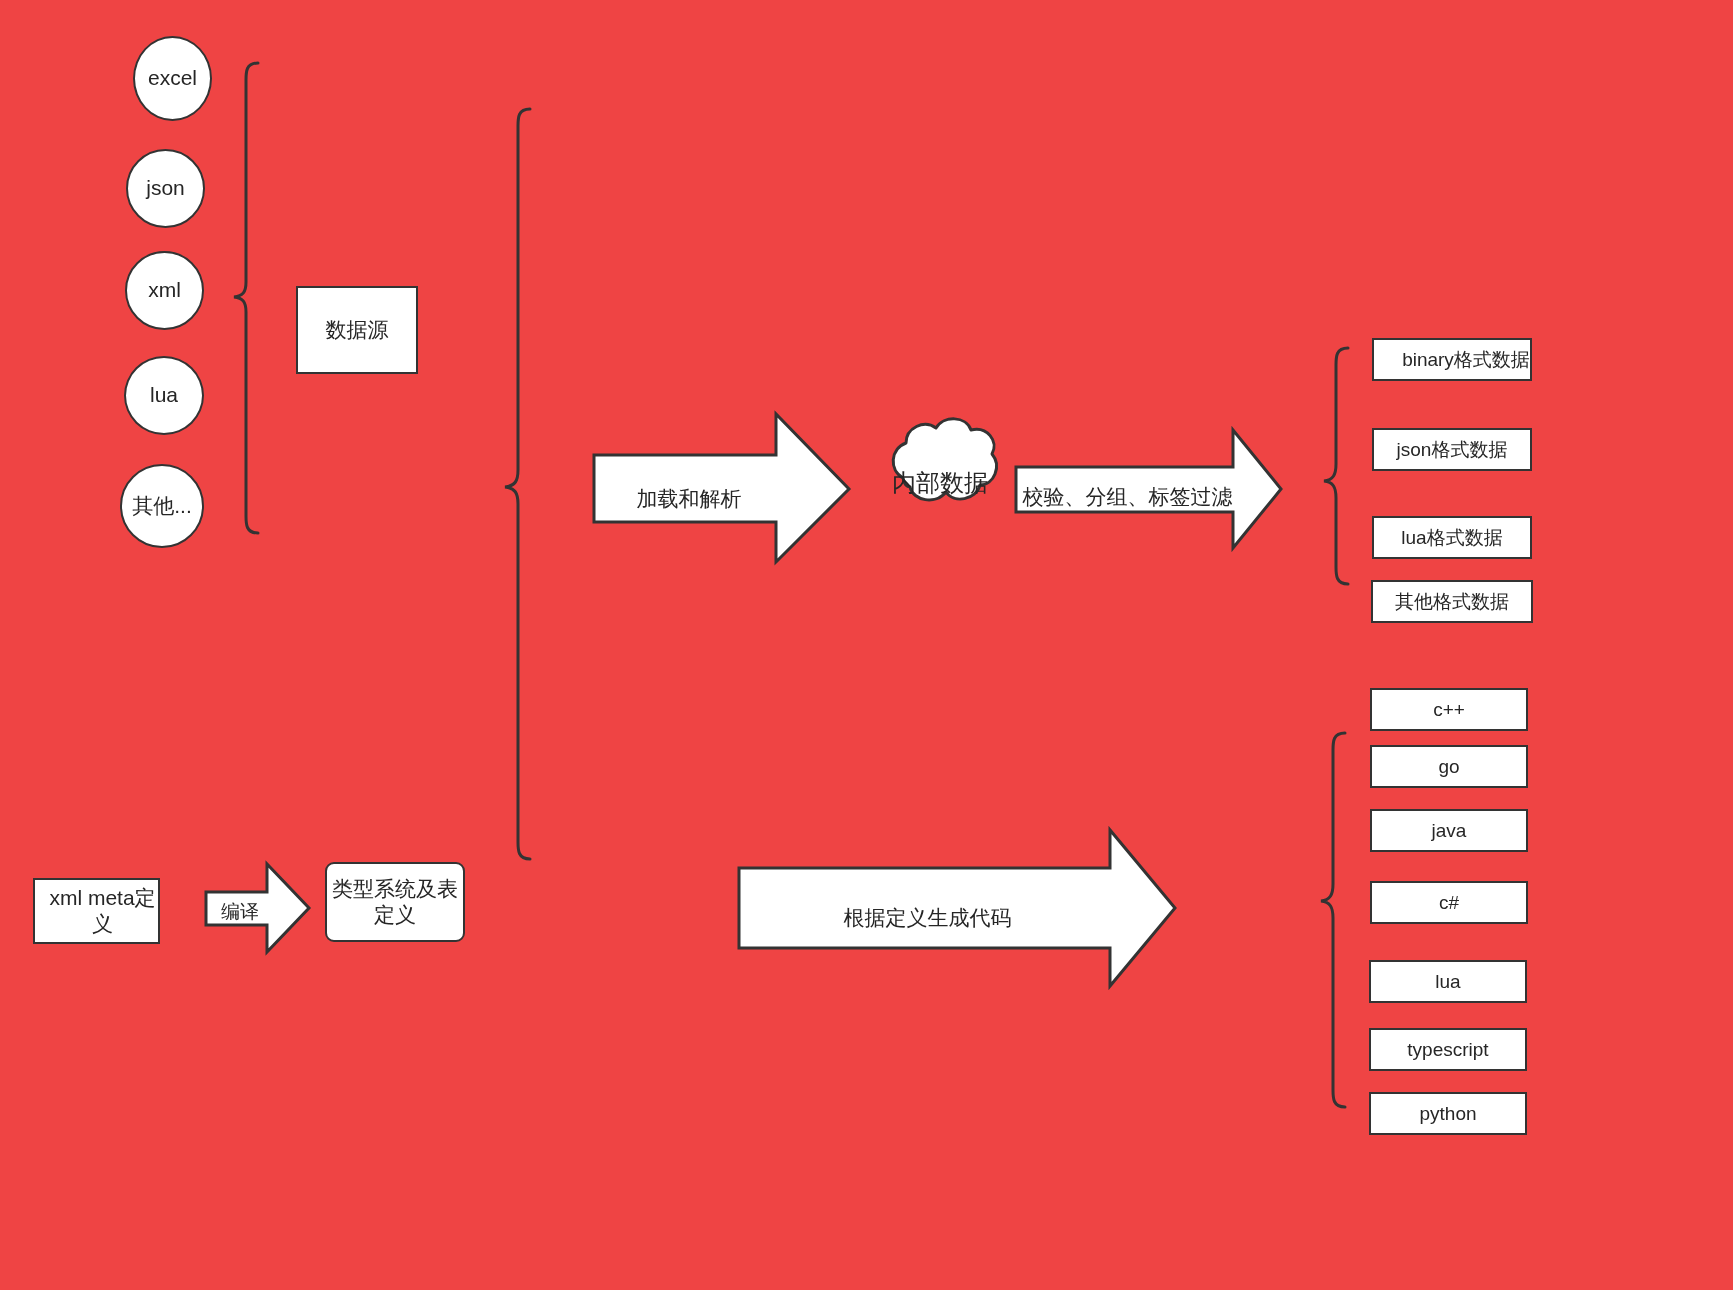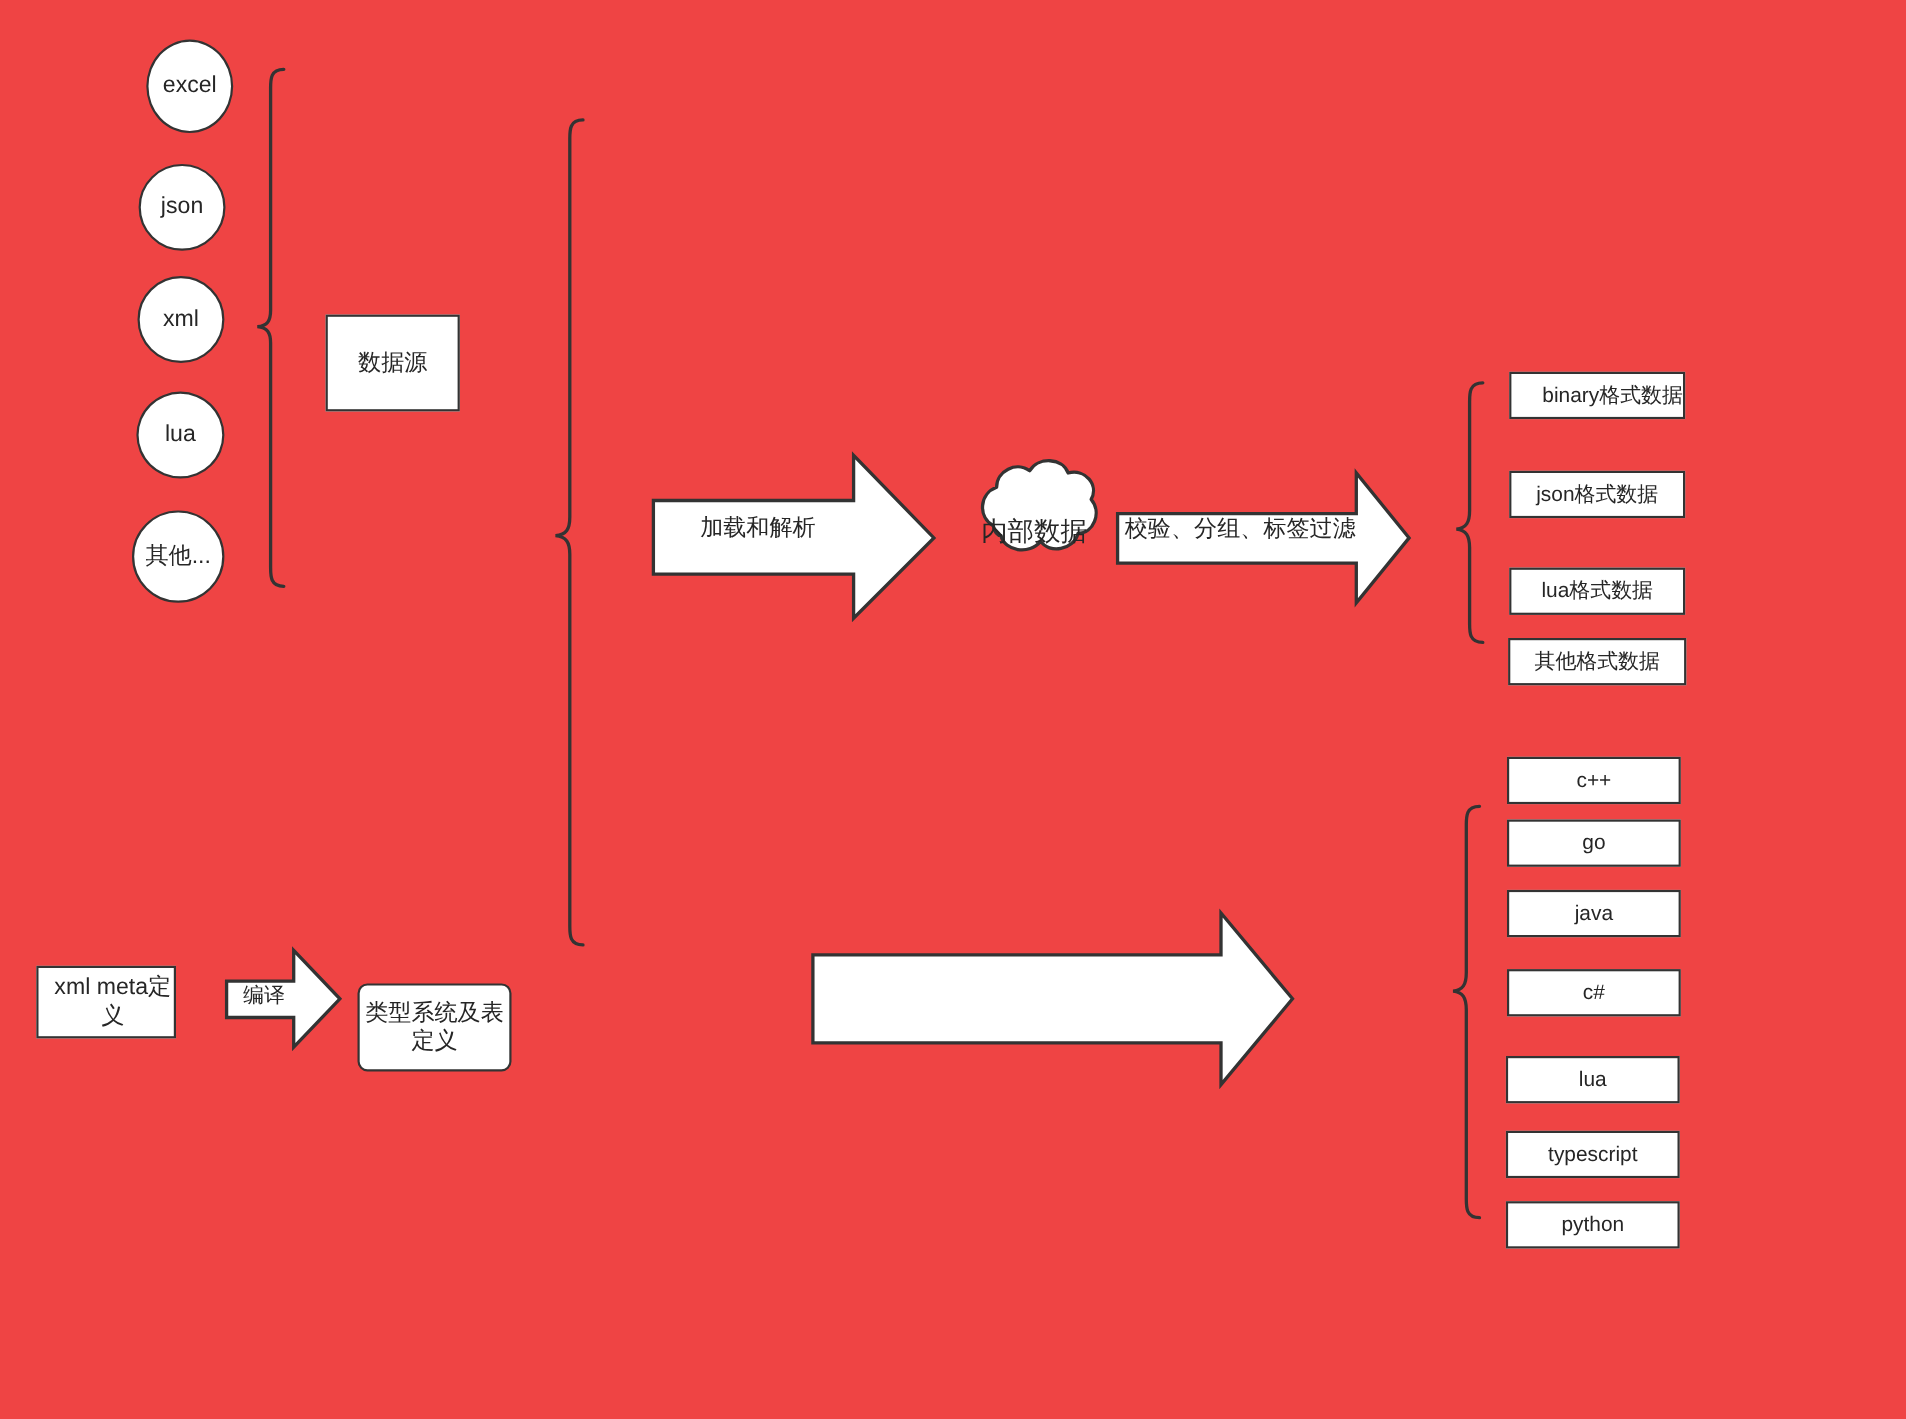--- a/index.html
+++ b/index.html
@@ -32,21 +32,20 @@
   }
   .circle {
     border-radius: 50%;
     font-size: 21px;
   }
   .rect {
     font-size: 21px;
   }
   .rect.rounded {
     border-radius: 9px;
-    margin-top: 32px;
   }
   .small-rect {
     font-size: 19px;
   }
   .cloud-label {
     position: absolute;
     display: flex;
     align-items: center;
     justify-content: center;
     font-size: 24px;
@@ -56,21 +55,21 @@
   .svg-layer {
     position: absolute;
     left: 0;
     top: 0;
     width: 1733px;
     height: 1290px;
   }
   .arrow-label {
     position: absolute;
     display: flex;
-    align-items: flex-start;
+    align-items: flex-end;
     justify-content: center;
     font-size: 21px;
     color: #262626;
     pointer-events: none;
   }
   .arrow-label.small {
     font-size: 19px;
   }
 </style>
 </head>
@@ -180,20 +179,23 @@
   </div>
 
   <div class="cloud-label" style="left:890px; top:463px; width:100px; height:40px;">
     <span>内部数据</span>
   </div>
 
   <div class="arrow-label" style="left:1020px; top:466px; width:215px; height:45px;">
     <span>校验、分组、标签过滤</span>
   </div>
 
+  <div class="arrow-label" style="left:745px; top:884px; width:365px; height:48px;">
+    <span>根据定义生成代码</span>
+  </div>
 
   <div class="arrow-label small" style="left:210px; top:892px; width:60px; height:33px;">
     <span>编译</span>
   </div>
 
   <div class="node rect small-rect" style="left:1372px; top:338px; width:160px; height:43px;padding-left:28px;">
     <span>binary格式数据</span>
   </div>
   <div class="node rect small-rect" style="left:1372px; top:428px; width:160px; height:43px;">
     <span>json格式数据</span>

